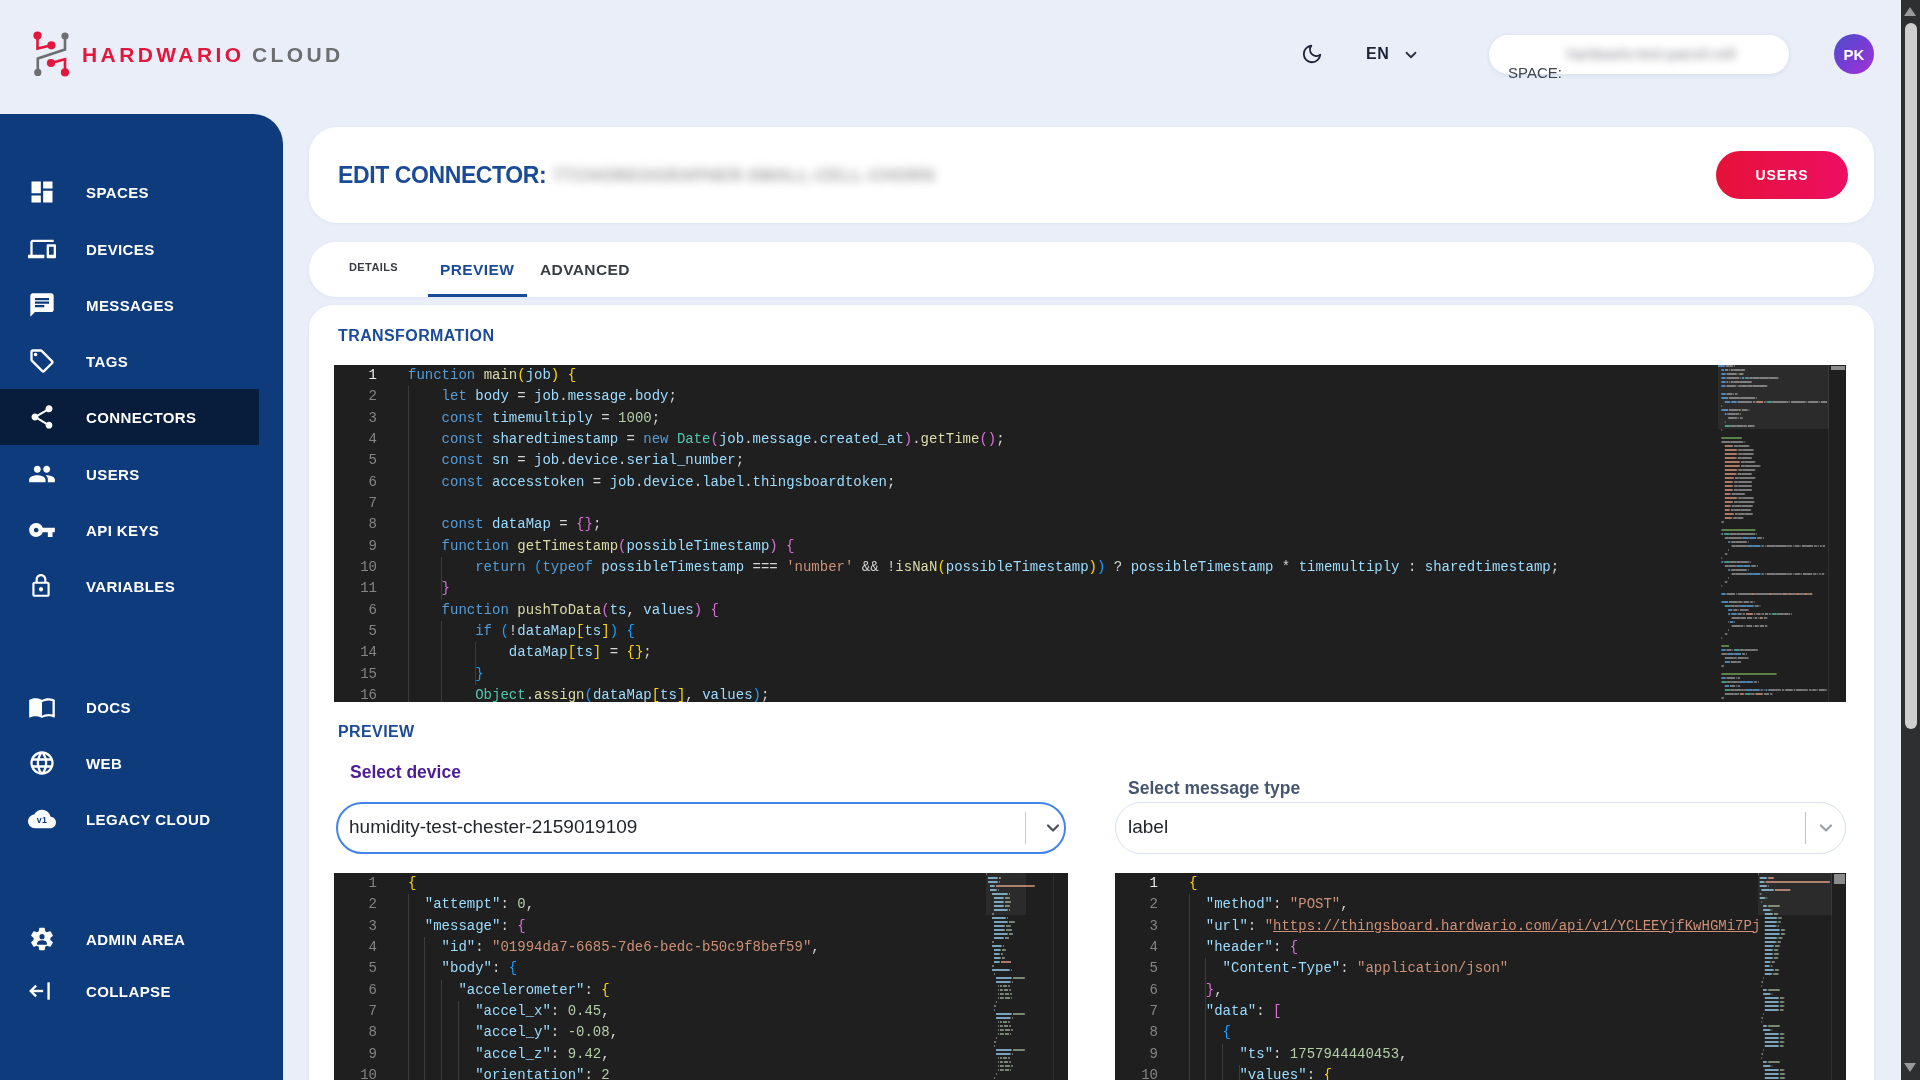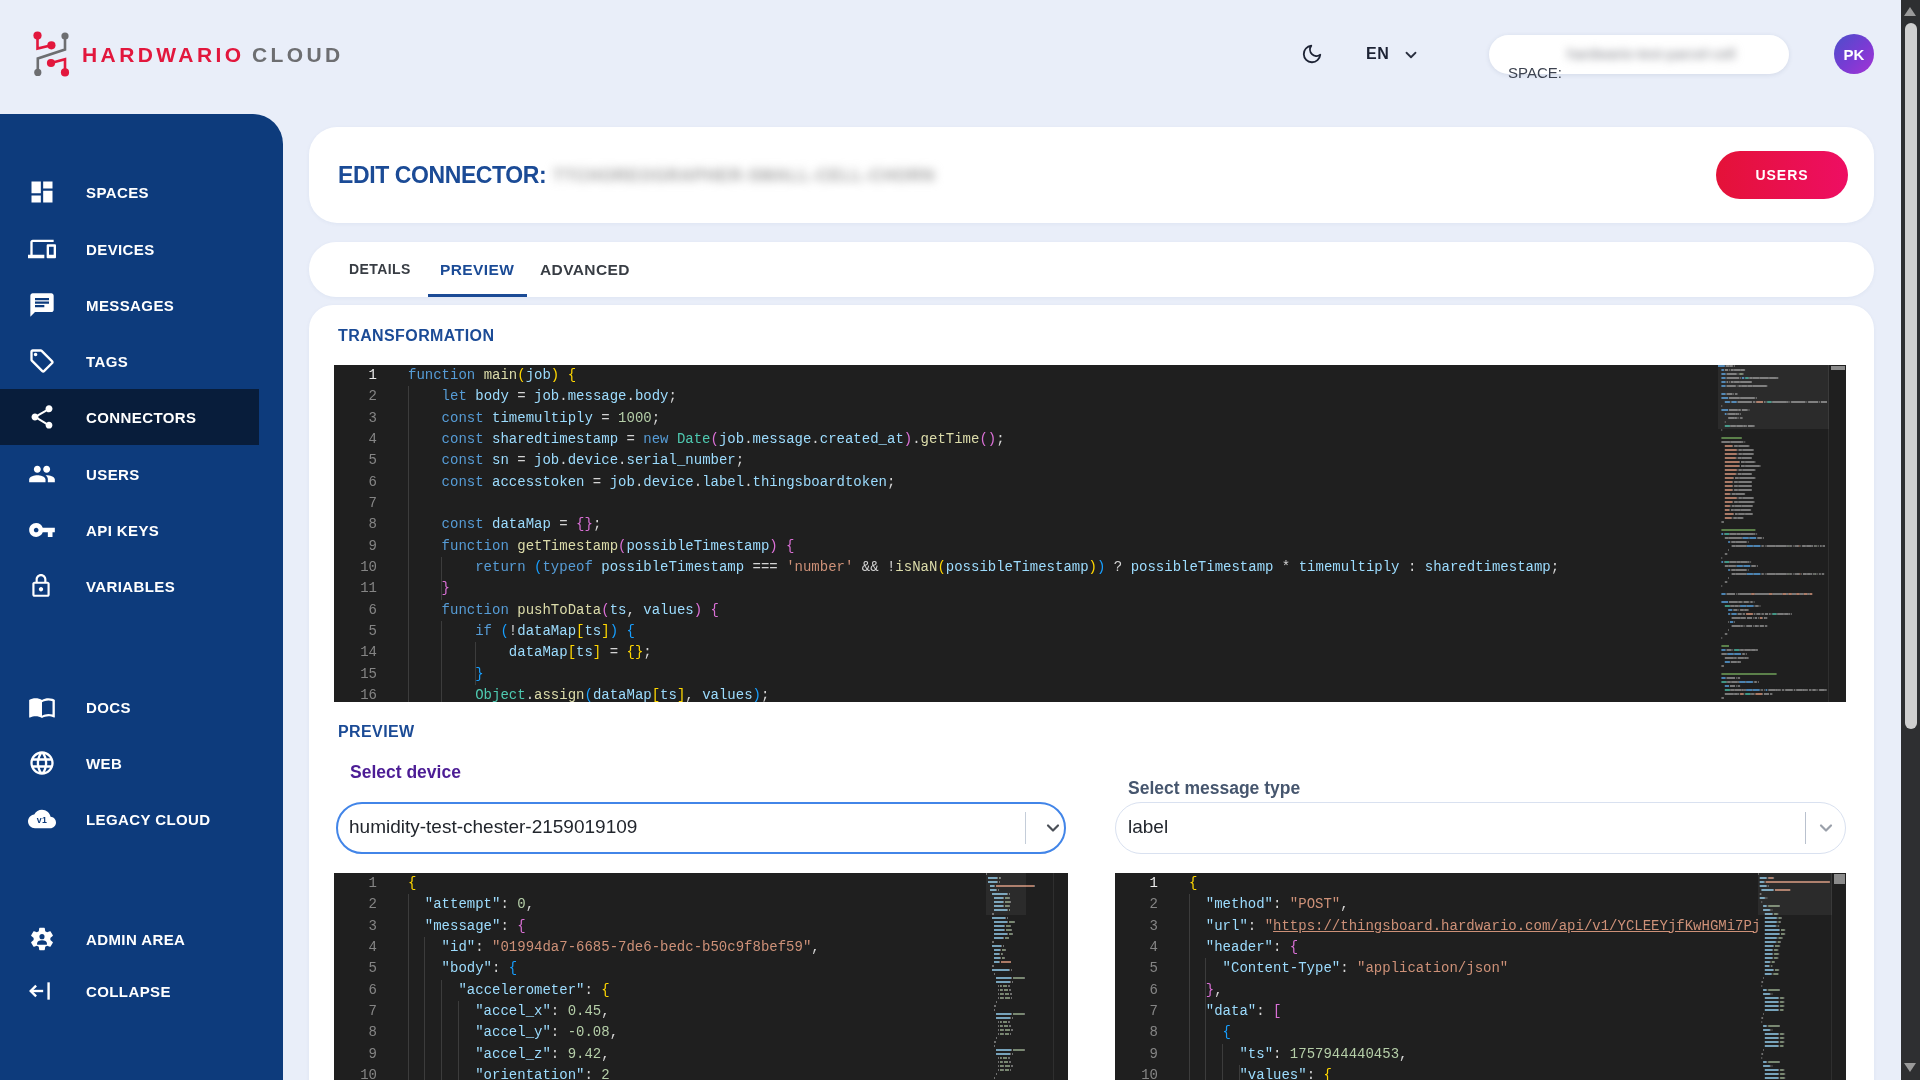--- a/index.html
+++ b/index.html
@@ -135,21 +135,21 @@
     </svg>
     <span>COLLAPSE</span>
   </div>
 
 <div class="card" style="left:309px;top:127px;width:1565px;height:96px;border-radius:28px"></div>
 <div style="position:absolute;left:338px;top:162px;font-size:23px;font-weight:bold;color:#1b4b96;letter-spacing:-0.4px">EDIT CONNECTOR:</div>
 <div style="position:absolute;left:553px;top:166px;font-size:17px;font-weight:bold;color:#a0a0a0;filter:blur(5px);letter-spacing:0.6px">TTCHOREOGRAPHER-SMALL-CELL-CHORN</div>
 <div style="position:absolute;left:1716px;top:151px;width:132px;height:48px;border-radius:24px;background:linear-gradient(90deg,#e41238,#ee0e63);color:#fff;font-size:14px;font-weight:bold;letter-spacing:1px;display:flex;align-items:center;justify-content:center">USERS</div>
 
 <div class="card" style="left:309px;top:242px;width:1565px;height:55px;border-radius:27px"></div>
-<div style="position:absolute;left:349px;top:261px;font-size:14px;font-weight:bold;color:#383d44;letter-spacing:0.4px">DETAILS</div>
+<div style="position:absolute;left:349px;top:261px;font-size:11px;font-weight:bold;color:#383d44;letter-spacing:0.4px">DETAILS</div>
 <div style="position:absolute;left:440px;top:261px;font-size:15.5px;font-weight:bold;color:#1b4b96;letter-spacing:0.4px">PREVIEW</div>
 <div style="position:absolute;left:428px;top:294px;width:99px;height:3px;background:#1b4b96"></div>
 <div style="position:absolute;left:540px;top:261px;font-size:15.5px;font-weight:bold;color:#383d44;letter-spacing:0.4px">ADVANCED</div>
 
 <div class="card" style="left:309px;top:305px;width:1565px;height:800px;border-radius:24px"></div>
 <div style="position:absolute;left:338px;top:327px;font-size:16px;font-weight:bold;color:#1b4b96;letter-spacing:0.4px">TRANSFORMATION</div>
 
 <div class="ed" style="left:334px;top:365px;width:1512px;height:337px">
     <div class="gut">
       <div style="color:#ececec">1</div>

